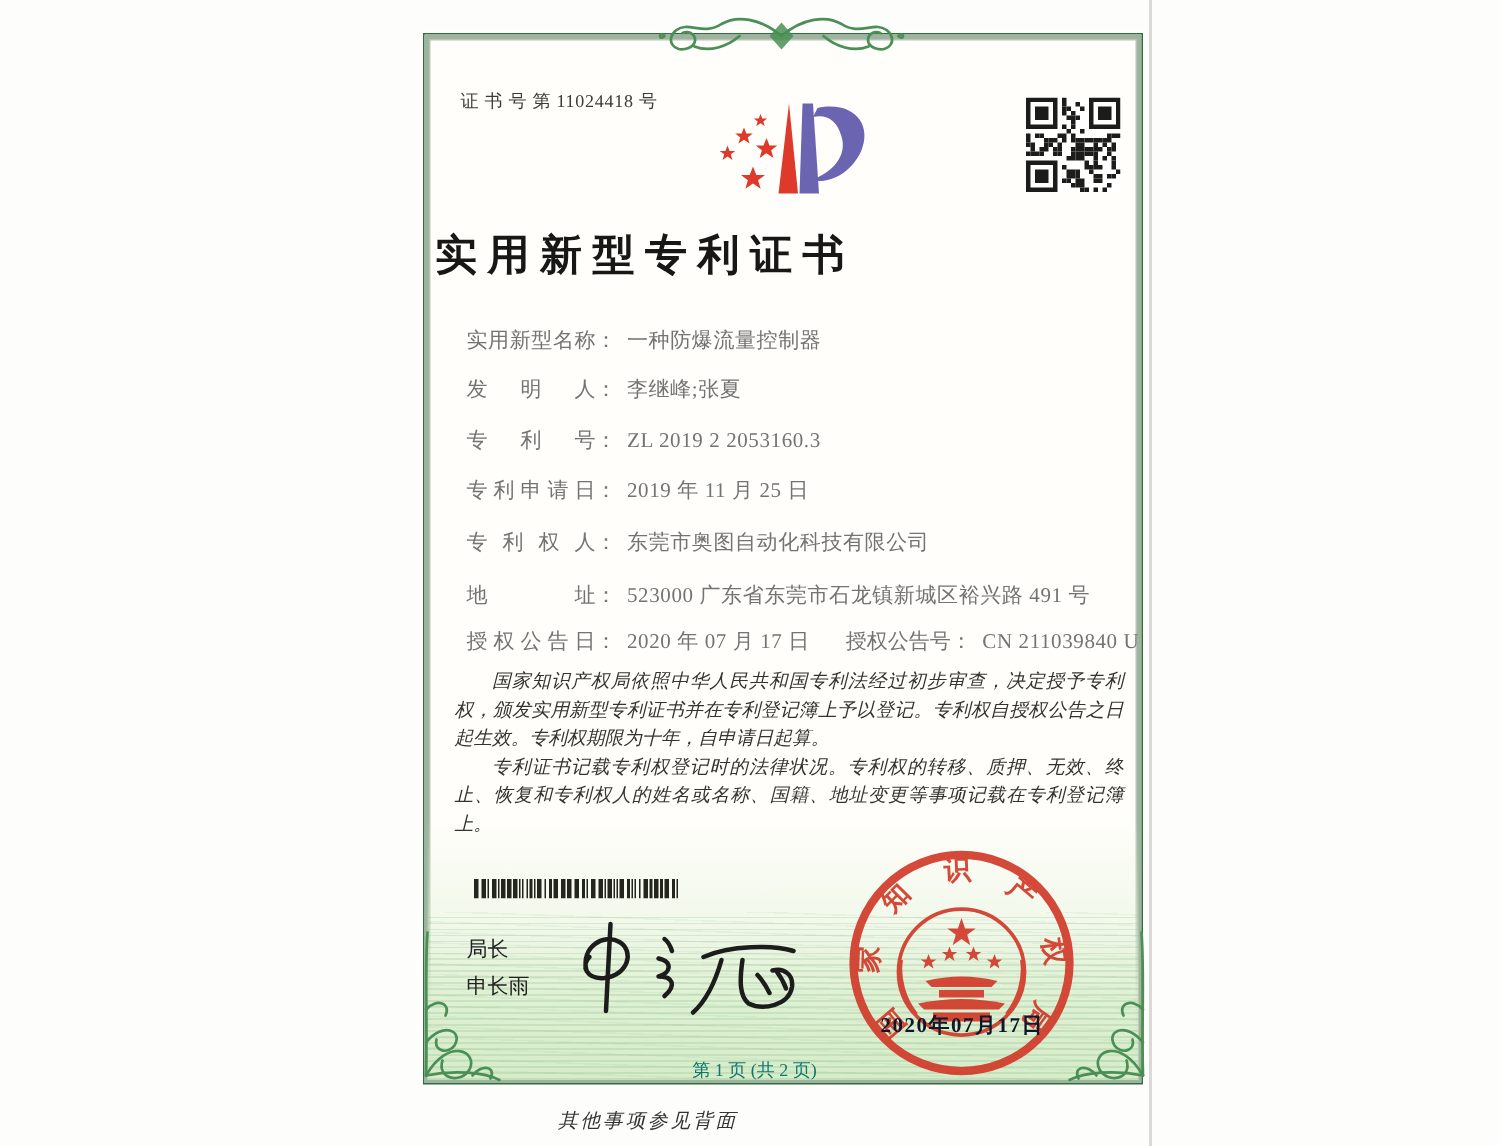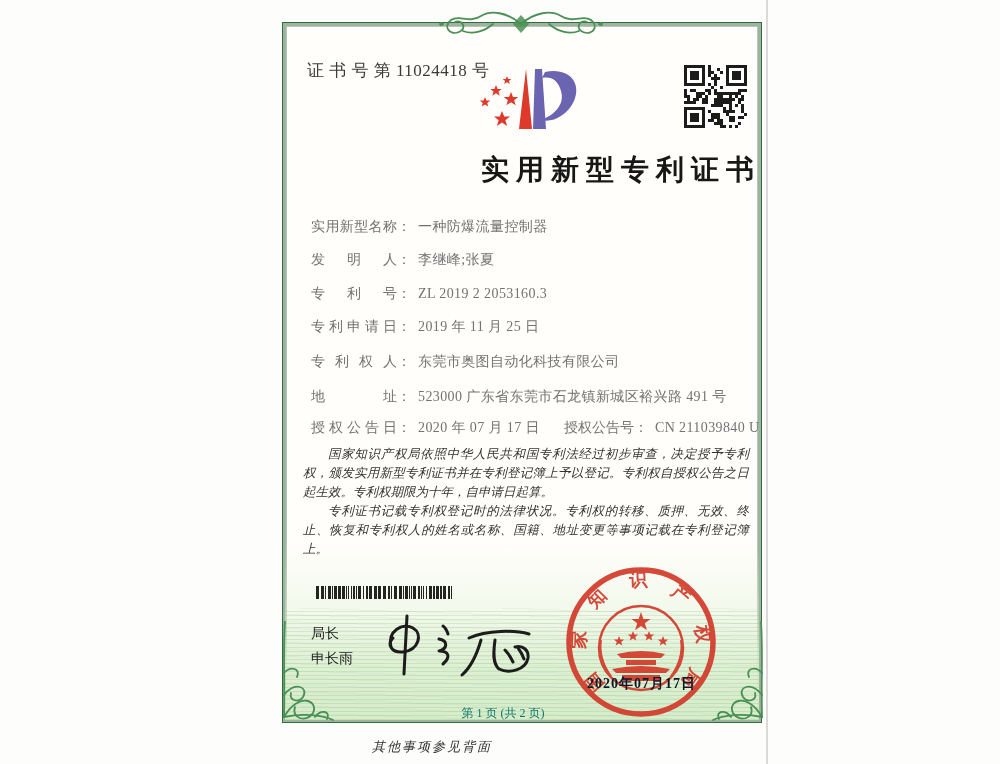--- a/index.html
+++ b/index.html
@@ -20,24 +20,24 @@
   }
   .cert-inner-line{position:absolute;left:3px;top:3px;right:3px;bottom:3px;border:1px solid #b8c4b4;pointer-events:none;}
   
   .band{position:absolute;left:2px;right:2px;top:520px;bottom:2px;
     background:linear-gradient(to bottom,rgba(226,241,214,0) 0%,rgba(226,241,214,.45) 40%,rgba(220,239,208,.9) 68%,rgba(214,236,202,1) 100%);}
   .band-lines{position:absolute;left:2px;right:2px;top:585px;bottom:2px;
     background:
       repeating-linear-gradient(0deg,rgba(122,178,112,.22) 0 1px,transparent 1px 4px),
       repeating-linear-gradient(2deg,rgba(122,178,140,.10) 0 1px,transparent 1px 7px);}
   
-  .cert-no{position:absolute;left:24px;top:36px;font-size:17px;color:#3b3b38;letter-spacing:.5px;}
+  .cert-no{position:absolute;left:24px;top:36px;font-size:12px;color:#3b3b38;letter-spacing:.5px;}
   .logo{position:absolute;left:172px;top:36px;}
   .qr{position:absolute;left:401px;top:42px;}
-  .title{position:absolute;left:0;top:128px;width:100%;text-align:right;
+  .title{position:absolute;left:0;top:128px;width:100%;text-align:left;
     font-size:28px;font-weight:bold;letter-spacing:7px;color:#171715;text-indent:7px;}
   
   .row{position:absolute;left:28px;font-size:14px;white-space:nowrap;color:#737373;}
   .lbl{display:inline-block;width:86px;text-align:justify;text-align-last:justify;vertical-align:bottom;}
   .colon{display:inline-block;}
   .val{margin-left:7px;letter-spacing:.4px;}
   .pair2{margin-left:24px;margin-top:39px;}
   
   .paras{position:absolute;left:20px;top:422px;width:446px;font-size:12.5px;line-height:19px;
     font-style:italic;color:#33332f;text-align:justify;}

